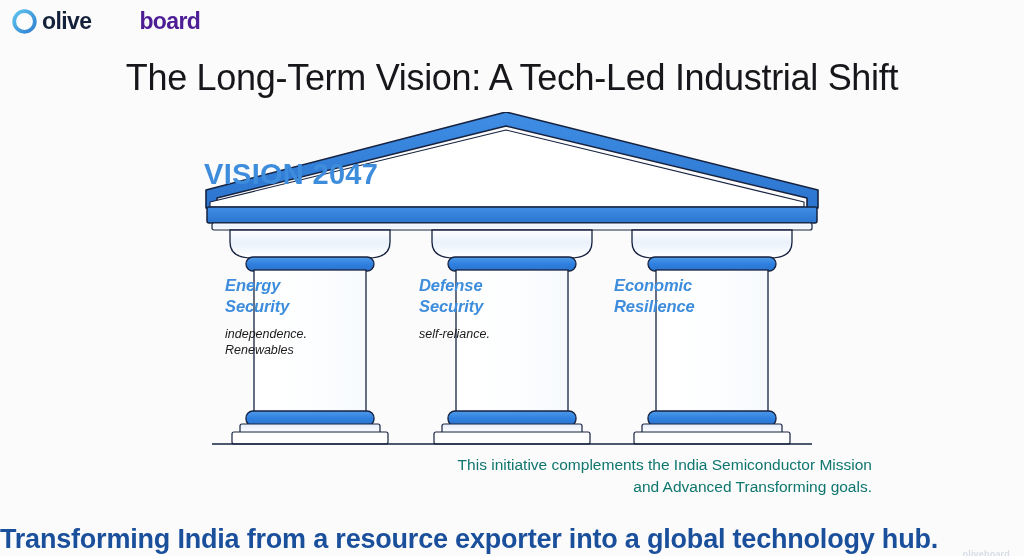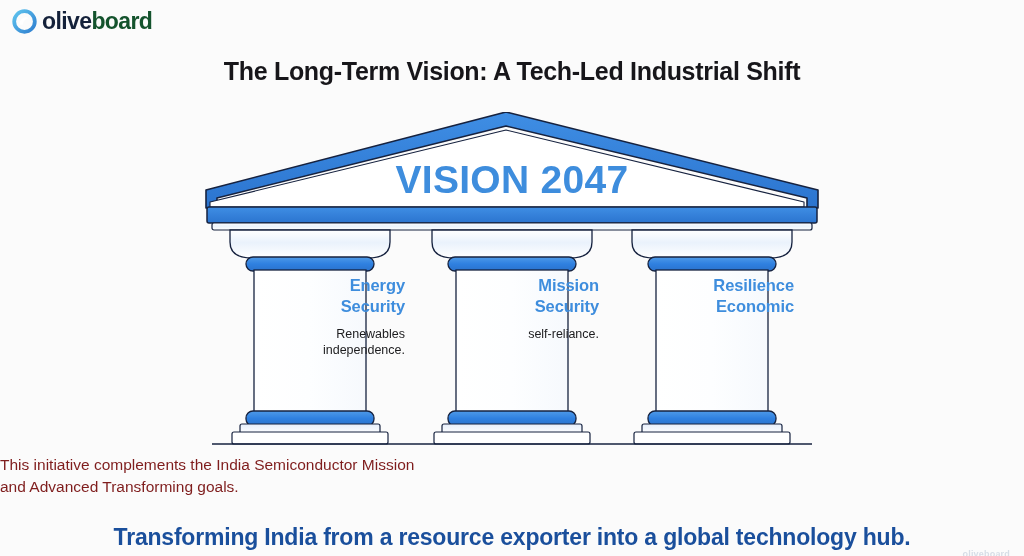--- a/index.html
+++ b/index.html
@@ -30,31 +30,31 @@
     display: block;
   }
   .logo-text {
     font-size: 23px;
     font-weight: bold;
     letter-spacing: -0.6px;
     line-height: 1;
     white-space: nowrap;
   }
   .logo-olive { color: #14213a; }
-  .logo-board { color: #14532d; }
+  .logo-board { color: #4c1d95; margin-left: 48px; }
 
   
   .page-title {
     position: absolute;
     top: 57px;
     left: 0;
     width: 1024px;
     text-align: center;
-    font-size: 25px;
-    font-weight: bold;
+    font-size: 36px;
+    font-weight: normal;
     color: #17161a;
     letter-spacing: -0.3px;
     font-stretch: condensed;
     white-space: nowrap;
   }
 
   
   .temple {
     position: absolute;
     left: 204px;
@@ -62,35 +62,35 @@
     width: 616px;
     height: 336px;
   }
   .temple svg { display: block; }
 
   .pediment-label {
     position: absolute;
     left: 0;
     top: 46px;
     width: 616px;
-    text-align: center;
-    font-size: 39px;
+    font-size: 29px;
     font-weight: bold;
     color: #3e8ddd;
     letter-spacing: 0.3px;
     font-stretch: condensed;
     pointer-events: none;
   }
 
   
   .col-text {
     position: absolute;
     width: 180px;
-    text-align: right;
+    text-align: left;
     pointer-events: none;
+    font-style: italic;
   }
   .col-text.c0 { left: 21px;  top: 163px; }
   .col-text.c1 { left: 215px; top: 163px; }
   .col-text.c2 { left: 410px; top: 163px; }
 
   .col-title {
     font-size: 16.5px;
     font-weight: bold;
     color: #3e8ddd;
     line-height: 1.28;
@@ -103,34 +103,34 @@
     line-height: 1.3;
     white-space: nowrap;
   }
 
   
   .caption {
     position: absolute;
     top: 454px;
     left: 0;
     width: 872px;
+    text-align: right;
+    font-size: 15.5px;
+    color: #0f766e;
+    line-height: 1.42;
+  }
+
+  
+  .tagline {
+    position: absolute;
+    top: 524px;
+    left: 0;
+    width: 1024px;
     text-align: left;
-    font-size: 15.5px;
-    color: #7f1d1d;
-    line-height: 1.42;
-  }
-
-  
-  .tagline {
-    position: absolute;
-    top: 524px;
-    left: 0;
-    width: 1024px;
-    text-align: center;
-    font-size: 23px;
+    font-size: 27px;
     font-weight: bold;
     color: #1a4f9c;
     letter-spacing: -0.2px;
     font-stretch: condensed;
     white-space: nowrap;
   }
 
   
   .watermark {
     position: absolute;
@@ -235,39 +235,39 @@
   </svg>
 
   <div class="pediment-label">VISION 2047</div>
 
   <div class="col-text c0">
     <div class="col-title">
       <div>Energy</div>
       <div>Security</div>
     </div>
     <div class="col-sub">
+      <div>independence.</div>
       <div>Renewables</div>
-      <div>independence.</div>
     </div>
   </div>
 
   <div class="col-text c1">
     <div class="col-title">
-      <div>Mission</div>
+      <div>Defense</div>
       <div>Security</div>
     </div>
     <div class="col-sub">
       <div>self-reliance.</div>
     </div>
   </div>
 
   <div class="col-text c2">
     <div class="col-title">
+      <div>Economic</div>
       <div>Resilience</div>
-      <div>Economic</div>
     </div>
   </div>
 </div>
 
 <div class="caption">
   <div>This initiative complements the India Semiconductor Mission</div>
   <div>and Advanced Transforming goals.</div>
 </div>
 
 <div class="tagline">Transforming India from a resource exporter into a global technology hub.</div>

